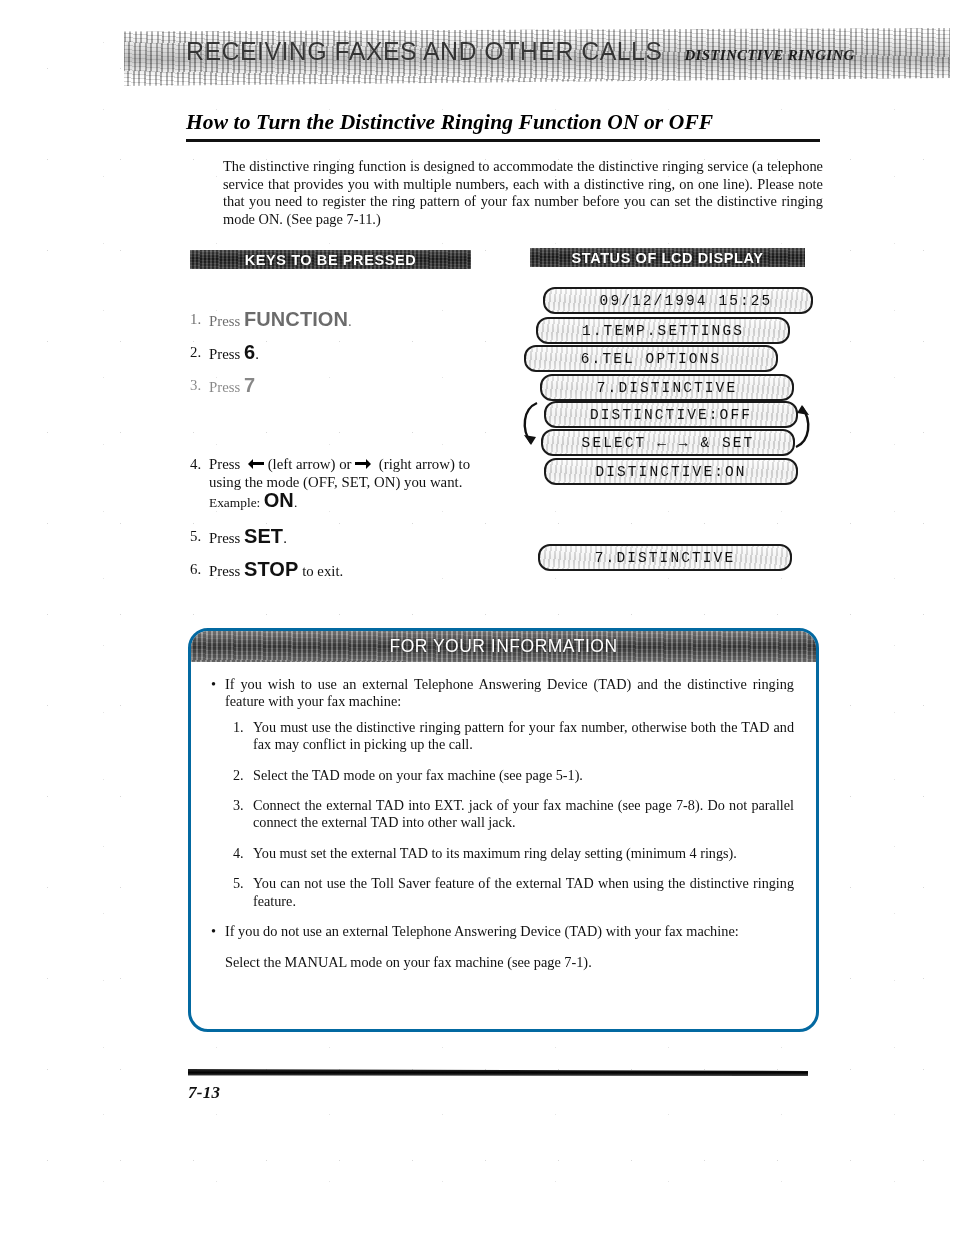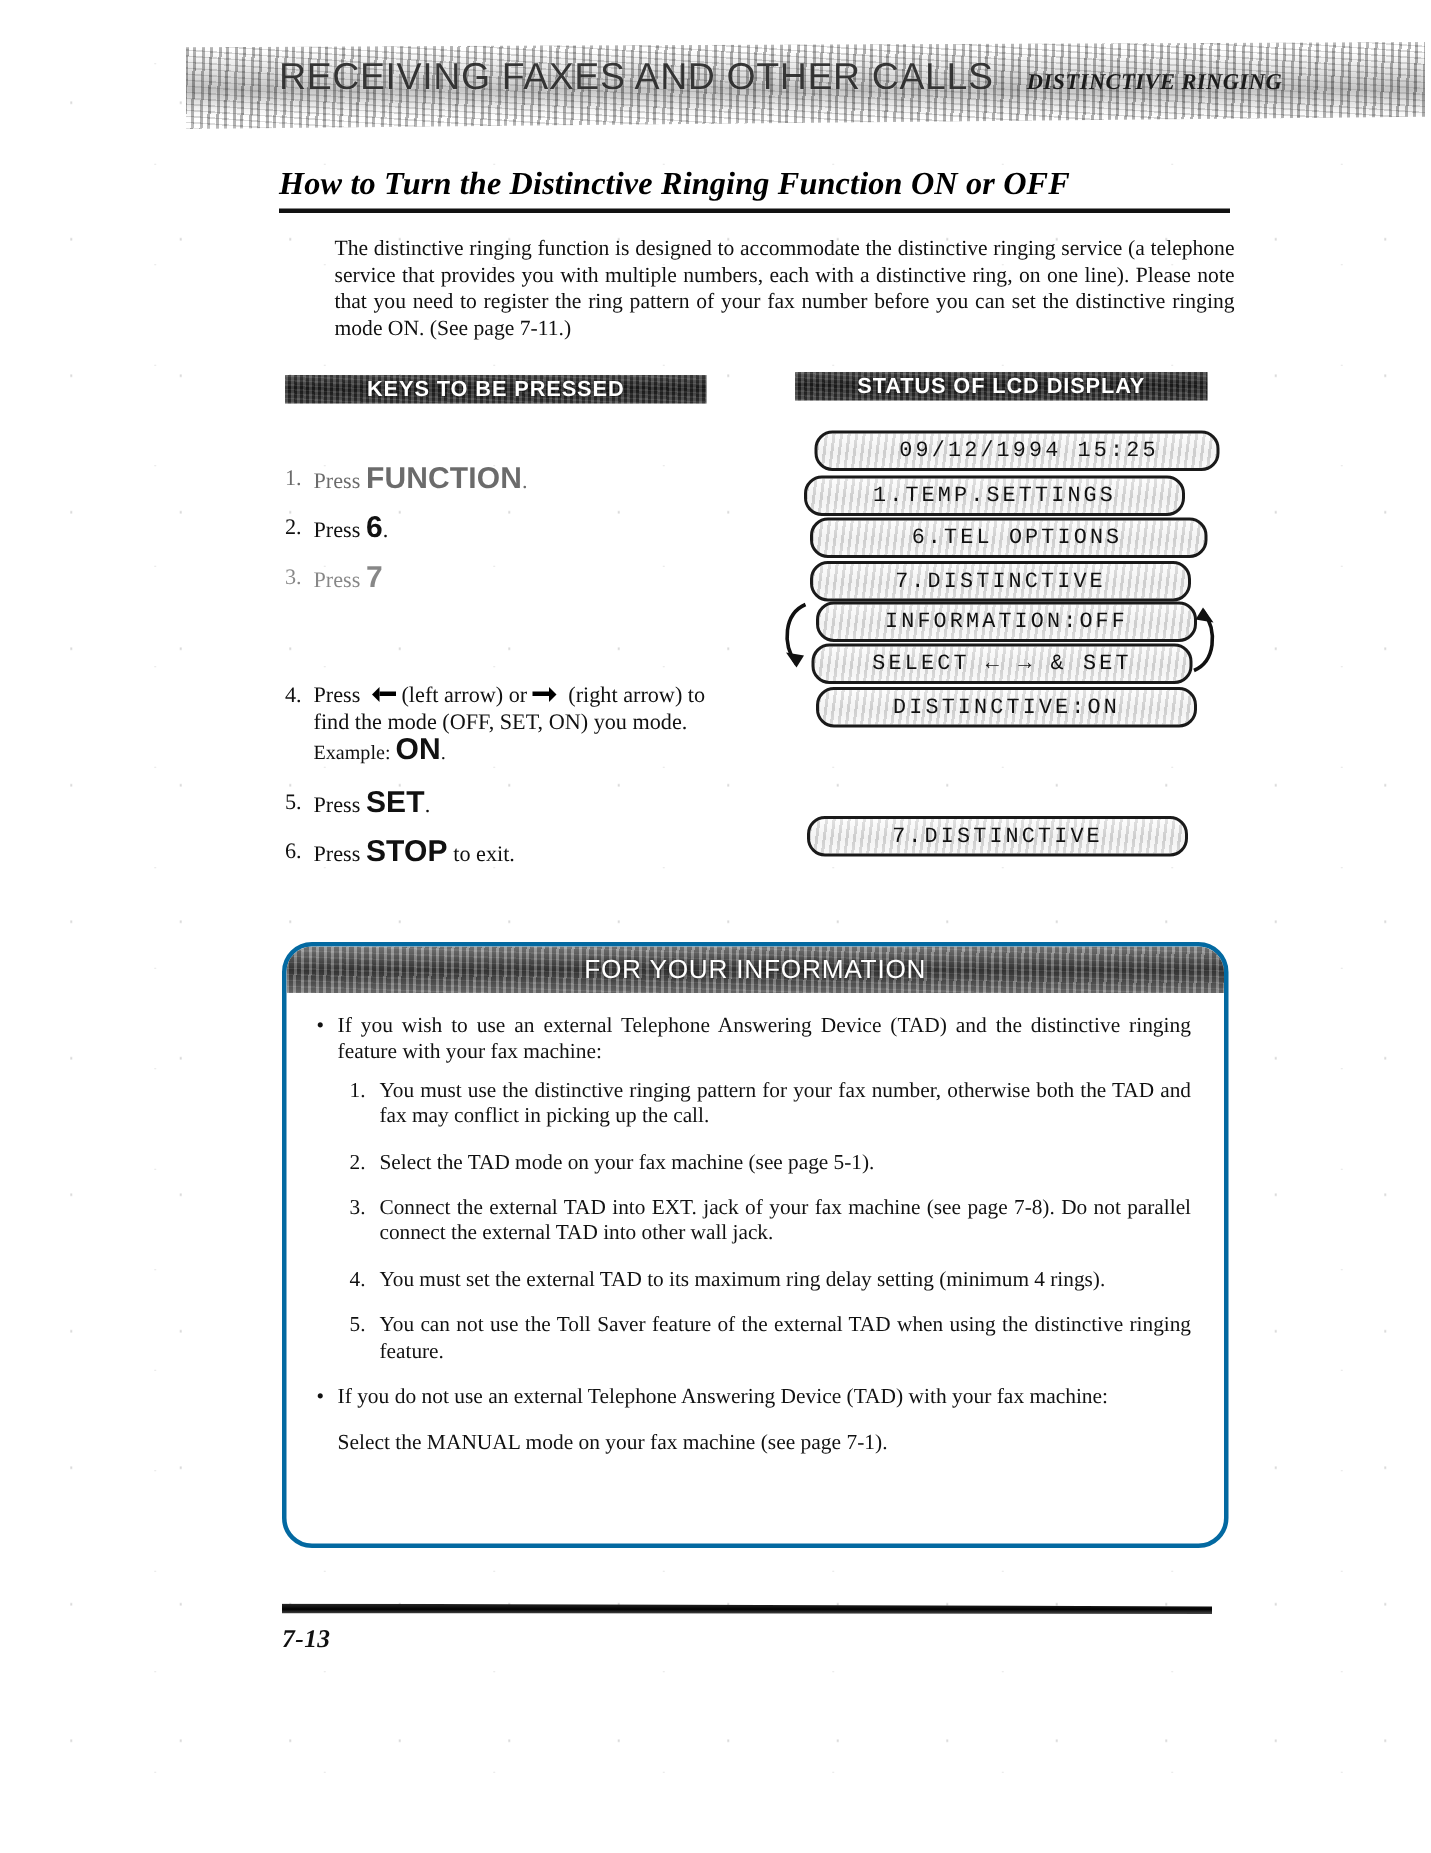--- a/index.html
+++ b/index.html
@@ -78,21 +78,21 @@
   
   .lcd{position:absolute;width:250px;height:23px;border:2px solid #1a1a1a;border-radius:12px;
     background:
       repeating-linear-gradient(97deg,rgba(0,0,0,.10) 0 2px,rgba(255,255,255,.55) 2px 5px),
       linear-gradient(180deg,#fbfbfb,#e4e4e4 55%,#f4f4f4);
     display:flex;align-items:center;justify-content:center;overflow:hidden;}
   .lcd span{font-family:"Liberation Mono",monospace;font-size:14.5px;letter-spacing:2.1px;
     color:#111;white-space:nowrap;}
   #lcd0{left:543px;top:287px;padding-left:16px;}
   #lcd1{left:536px;top:317px;}
-  #lcd2{left:540px;top:345px;padding-left:11px;}
+  #lcd2{left:524px;top:345px;}
   #lcd3{left:540px;top:374px;}
   #lcd4{left:544px;top:401px;}
   #lcd5{left:541px;top:429px;}
   #lcd6{left:544px;top:458px;}
   #lcd7{left:538px;top:544px;}
   .cyc{position:absolute;}
   #cyc-l{left:517px;top:399px;}
   #cyc-r{left:790px;top:397px;}
 
   
@@ -161,21 +161,21 @@
     <div class="step vfaded">
       <div class="num">3.</div>
       <div class="txt"><span>Press </span><b class="k">7</b><span></span></div>
     </div>
   </div>
 
   <div class="steps-late">
     <div class="step">
       <div class="num">4.</div>
       <div class="txt">
-        <span>Press </span><span class="arrow-l"></span><span> (left arrow) or </span><span class="arrow-r"></span><span> (right arrow) to find the mode (OFF, SET, ON) you mode.</span>
+        <span>Press </span><span class="arrow-l"></span><span> (left arrow) or </span><span class="arrow-r"></span><span> (right arrow) to using the mode (OFF, SET, ON) you want.</span>
         <div class="ex"><span>Example: </span><b class="k">ON</b><span>.</span></div>
       </div>
     </div>
     <div class="step" style="margin-top:16px">
       <div class="num">5.</div>
       <div class="txt"><span>Press </span><b class="k">SET</b><span>.</span></div>
     </div>
     <div class="step">
       <div class="num">6.</div>
       <div class="txt"><span>Press </span><b class="k">STOP</b><span> to exit.</span></div>
@@ -188,21 +188,21 @@
   <div class="lcd" id="lcd1">
       <span>1.TEMP.SETTINGS</span>
     </div>
   <div class="lcd" id="lcd2">
       <span>6.TEL OPTIONS</span>
     </div>
   <div class="lcd" id="lcd3">
       <span>7.DISTINCTIVE</span>
     </div>
   <div class="lcd" id="lcd4">
-      <span>INFORMATION:OFF</span>
+      <span>DISTINCTIVE:OFF</span>
     </div>
   <div class="lcd" id="lcd5">
       <span>SELECT ← → &amp; SET</span>
     </div>
   <div class="lcd" id="lcd6">
       <span>DISTINCTIVE:ON</span>
     </div>
   <div class="lcd" id="lcd7">
       <span>7.DISTINCTIVE</span>
     </div>

